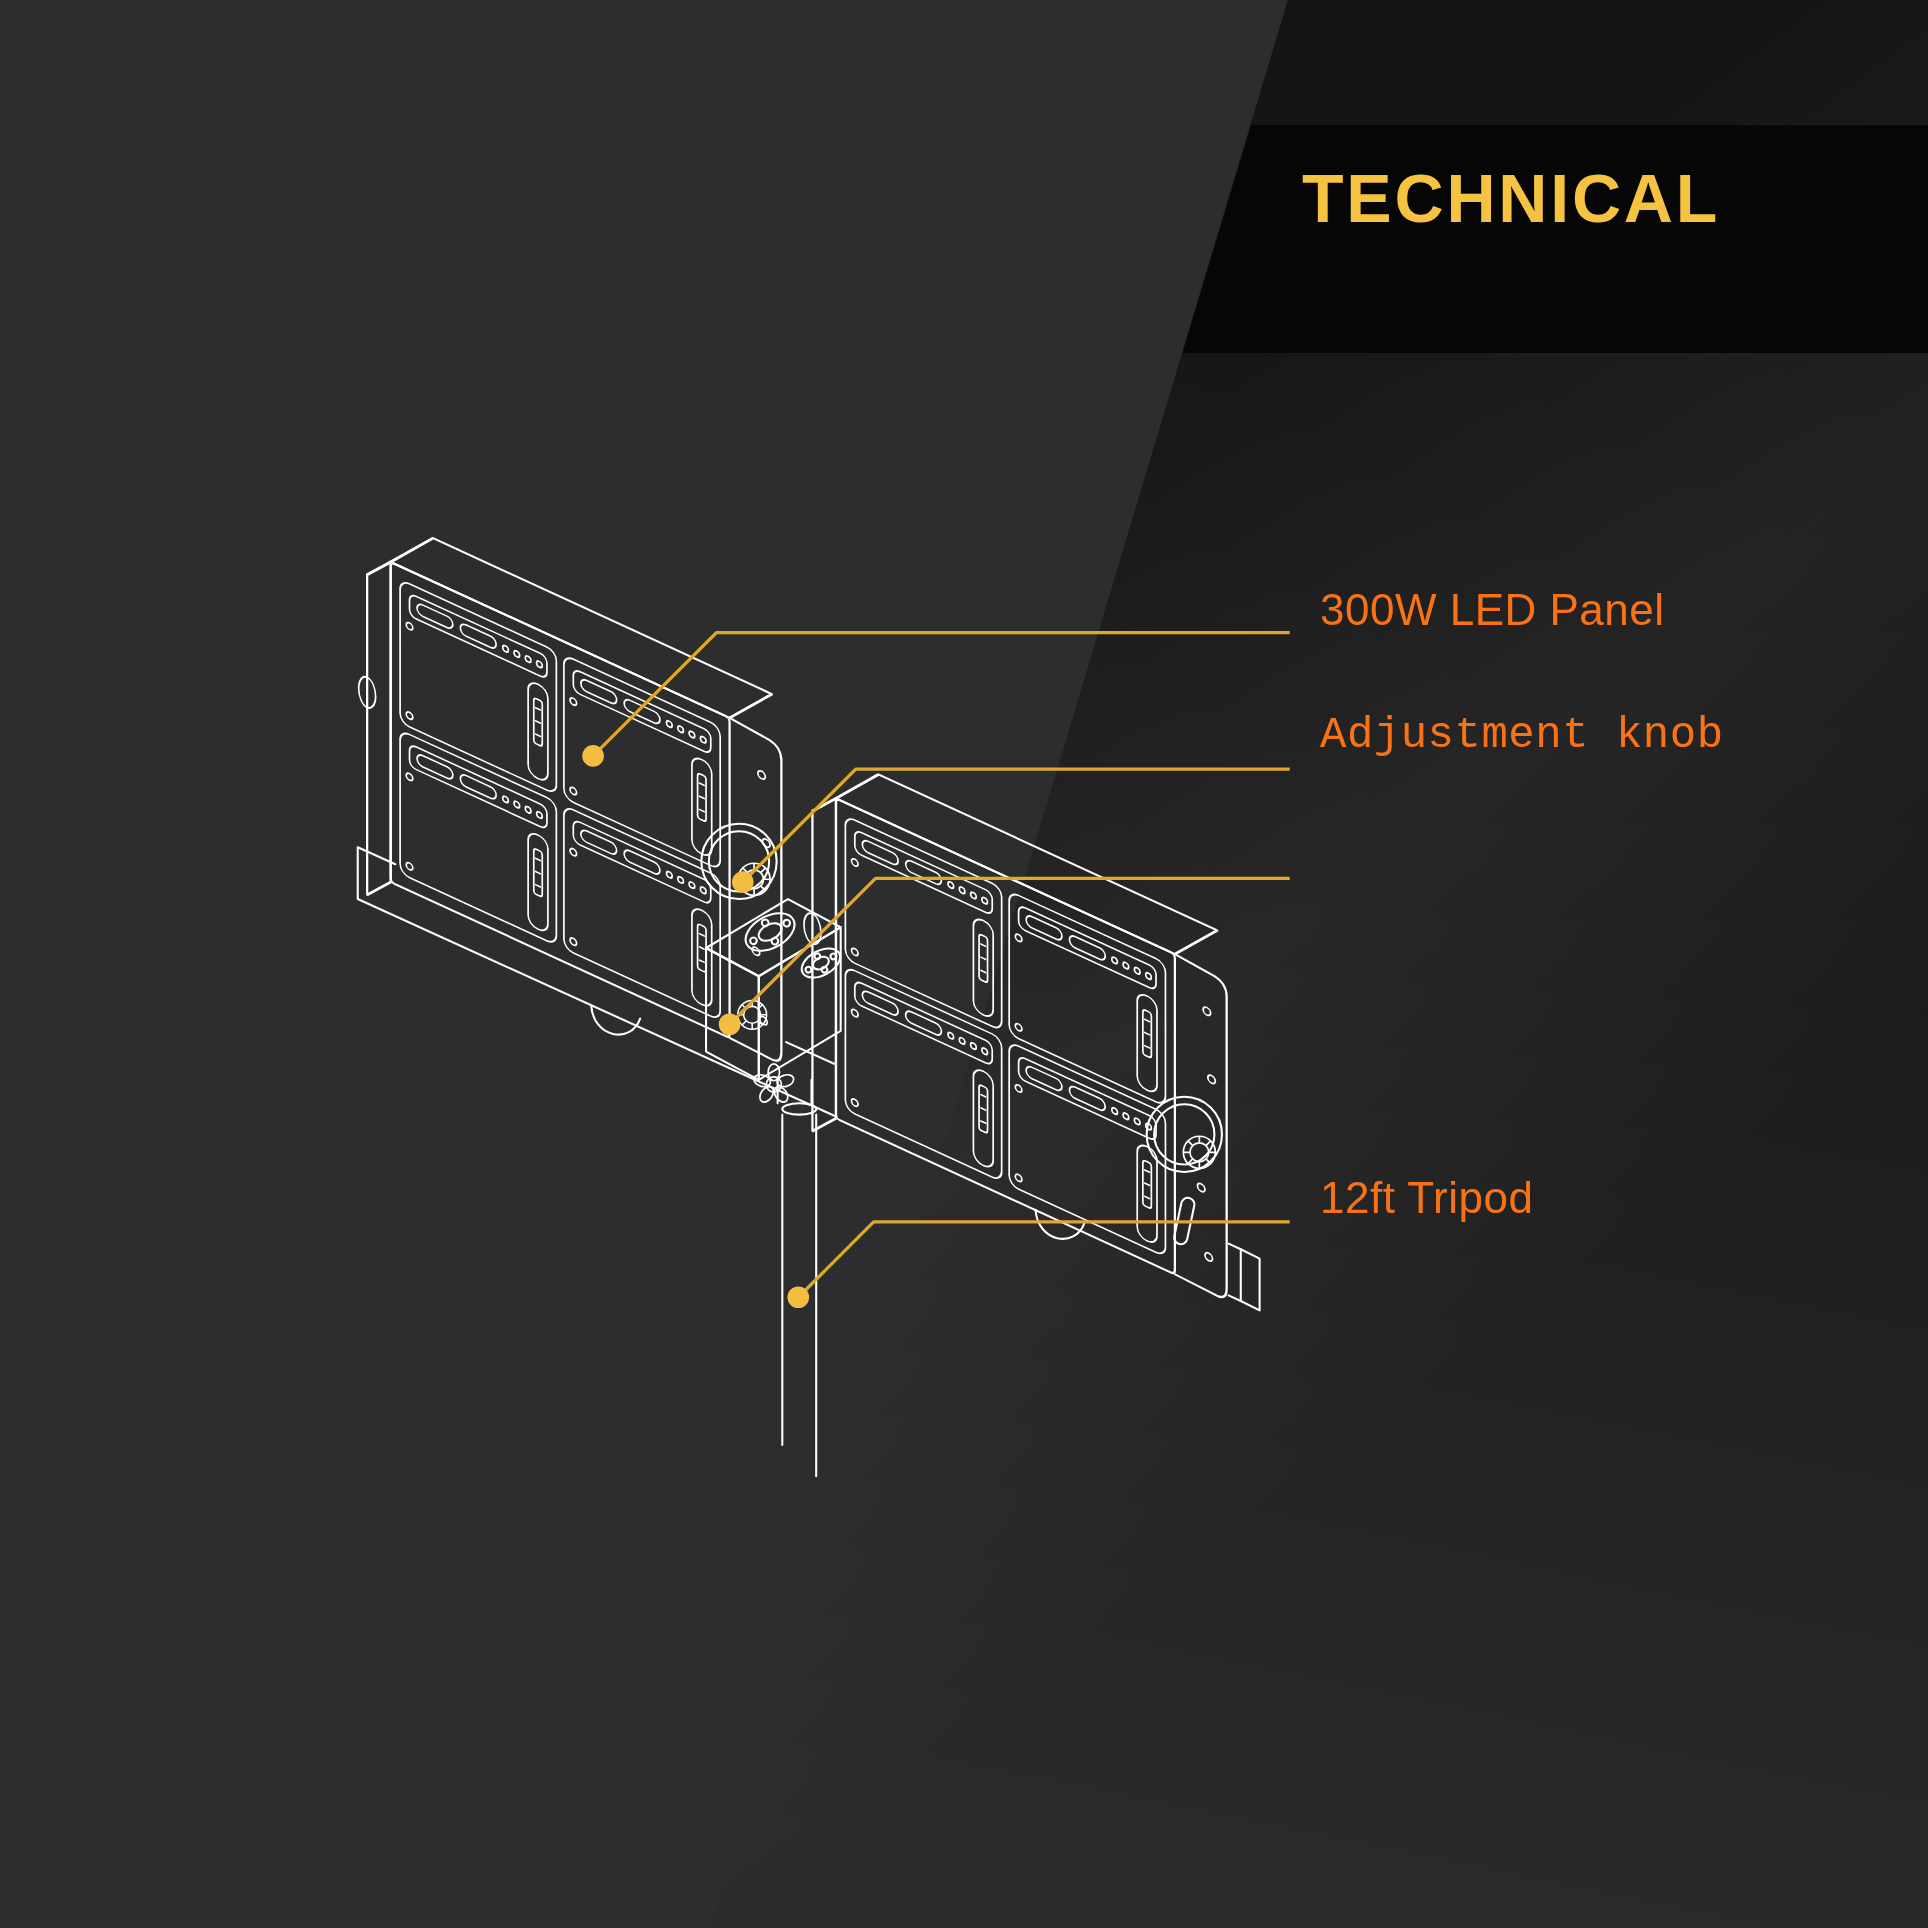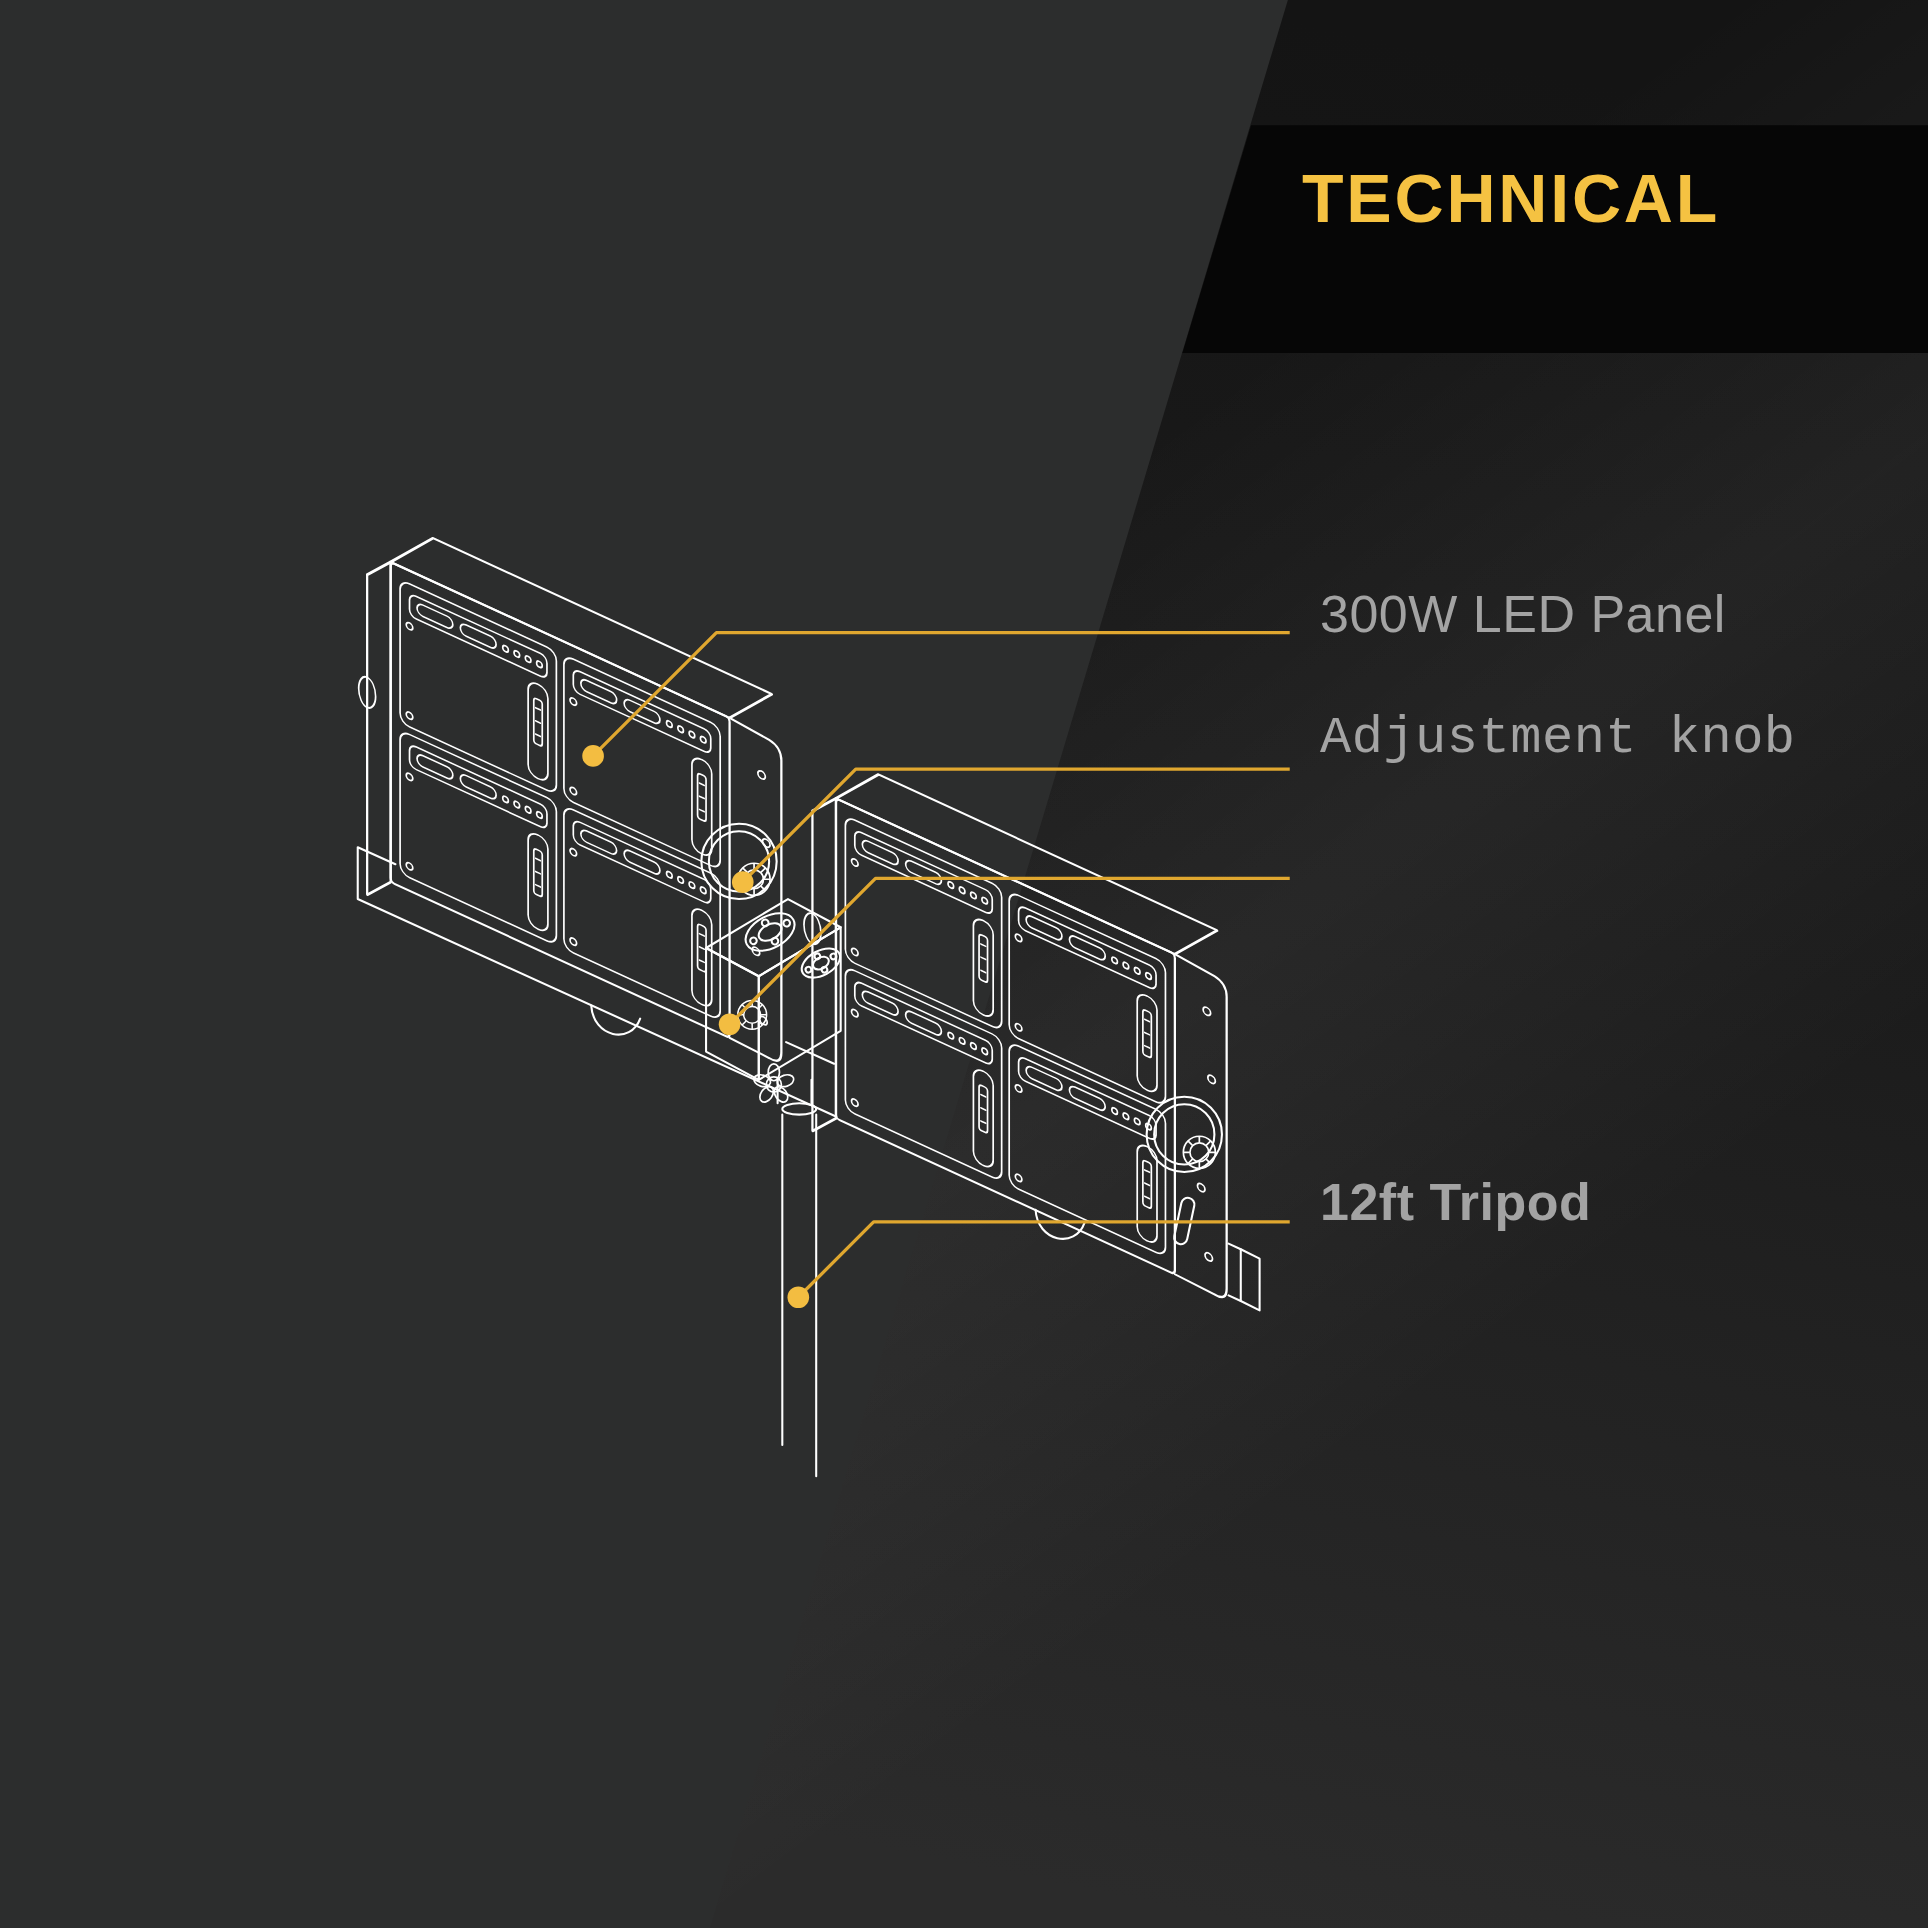--- a/index.html
+++ b/index.html
@@ -6,21 +6,21 @@
   .stage{
     position:relative;width:1928px;height:1928px;overflow:hidden;
     background:#2c2d2d;font-family:"Liberation Sans",sans-serif;
   }
   .stage svg{position:absolute;left:0;top:0;}
   .title-line{
     position:absolute;color:#F5C242;font-weight:700;font-size:68px;
     letter-spacing:2.8px;line-height:1;white-space:nowrap;
   }
   .callout-label{
-    position:absolute;color:#a3a3a3;font-weight:400;font-size:52px;
+    position:absolute;color:#f97316;font-weight:400;font-size:44px;
     letter-spacing:0.5px;line-height:1;white-space:nowrap;
   }
 </style>
 </head>
 <body>
 
 <div class="stage">
 
   <svg width="1928" height="1928" viewBox="0 0 2048 2048">
     <defs>
@@ -174,16 +174,16 @@
       <circle cx="789" cy="937" r="11.5"></circle>
       <circle cx="775" cy="1088" r="11.5"></circle>
       <circle cx="848" cy="1378" r="11.5"></circle>
     </g>
   </svg>
 
   <div class="title-line" style="left:1302px;top:164px;">TECHNICAL</div>
 
   <div class="callout-label" style="left:1320px;top:588px;">300W LED Panel</div>
   <div class="callout-label" style="left:1320px;top:713px;font-family:Liberation Mono, monospace;">Adjustment knob</div>
-  <div class="callout-label" style="left:1320px;top:1176px;font-weight:bold;">12ft Tripod</div>
+  <div class="callout-label" style="left:1320px;top:1176px;">12ft Tripod</div>
 
 </div>
 
 
 </body></html>

